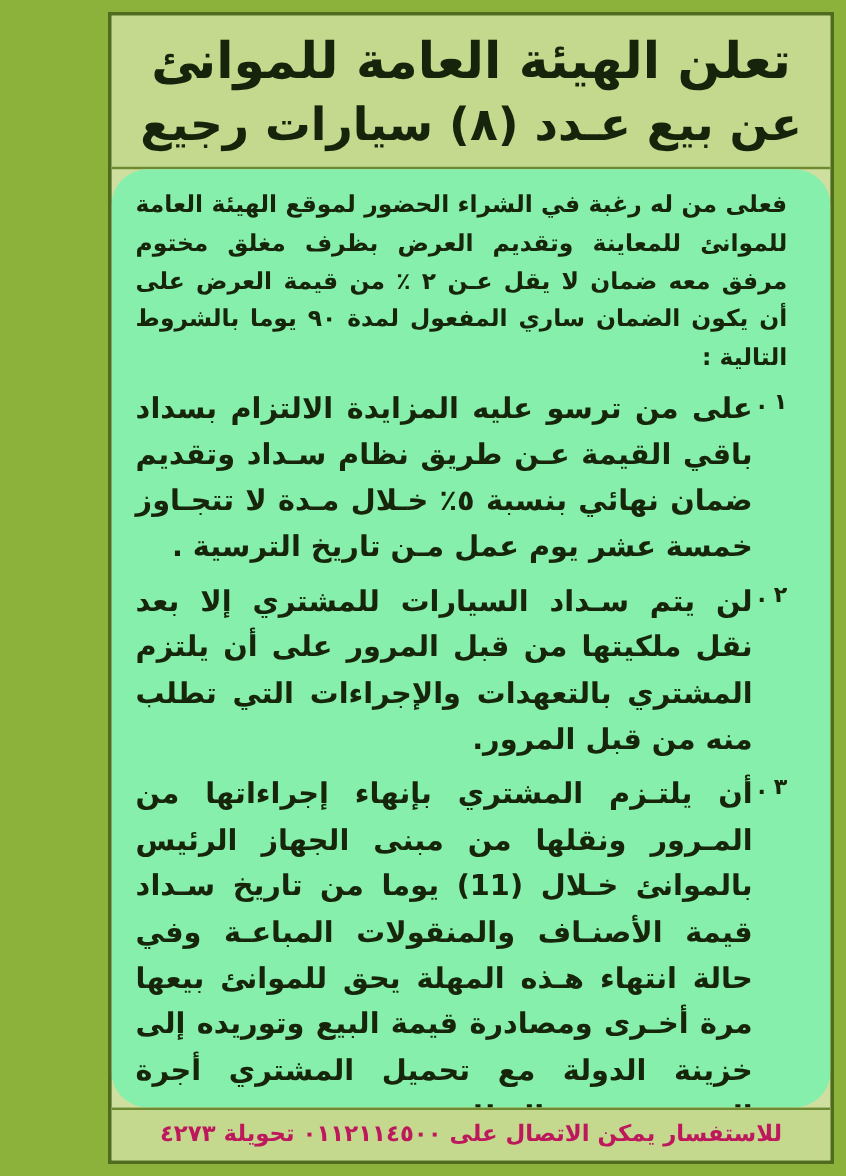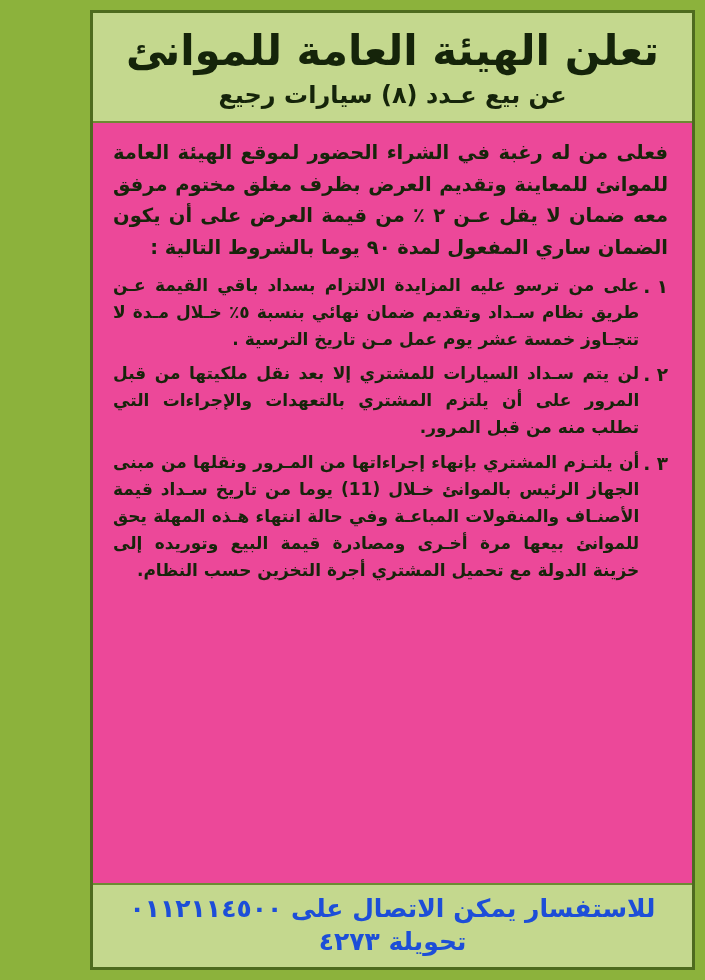--- a/index.html
+++ b/index.html
@@ -43,30 +43,31 @@
     font-weight: bold;
     font-size: 42px;
     line-height: 1.12;
     color: #15240a;
     letter-spacing: -0.5px;
     margin-bottom: 6px;
   }
   .title-sub {
     font-family: "DejaVu Sans", sans-serif;
     font-weight: bold;
-    font-size: 24px;
+    font-size: 38px;
     line-height: 1.3;
     color: #15240a;
   }
   .body-area {
     box-sizing: border-box;
     flex: 1 1 auto;
-    background: #ec4899;
-    padding: 14px 24px 6px 20px;
+    background: #86efac;
+    padding: 14px 36px 6px 20px;
     overflow: hidden;
+    border-radius: 30px;
   }
   .intro {
     font-family: "DejaVu Sans", sans-serif;
     font-weight: bold;
     font-size: 19.5px;
     line-height: 1.62;
     color: #17250b;
     text-align: justify;
     margin: 0 0 8px 0;
   }
@@ -82,38 +83,38 @@
     font-size: 18.5px;
     line-height: 1.6;
     color: #17250b;
     flex: 0 0 auto;
     padding-left: 4px;
     white-space: nowrap;
   }
   .clause-text {
     font-family: "DejaVu Sans", sans-serif;
     font-weight: bold;
-    font-size: 17px;
+    font-size: 24px;
     line-height: 1.6;
     color: #17250b;
     text-align: justify;
     flex: 1 1 auto;
   }
   .footer {
     box-sizing: border-box;
     background: #c4d88e;
     border-top: 2px solid #6d8a33;
     padding: 8px 18px 9px 18px;
     text-align: center;
   }
   .footer-text {
     font-family: "DejaVu Sans", sans-serif;
     font-weight: bold;
-    font-size: 25px;
-    color: #1d4ed8;
+    font-size: 19px;
+    color: #be185d;
     line-height: 1.3;
   }
 </style>
 </head>
 <body>
 
 <div class="page">
   <div class="inner-frame">
 
     <div class="header">

